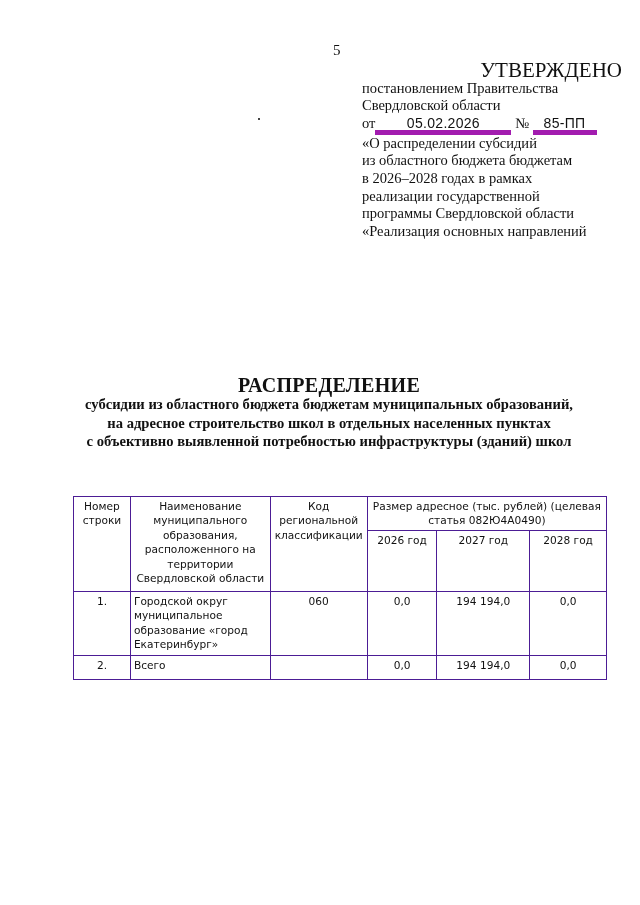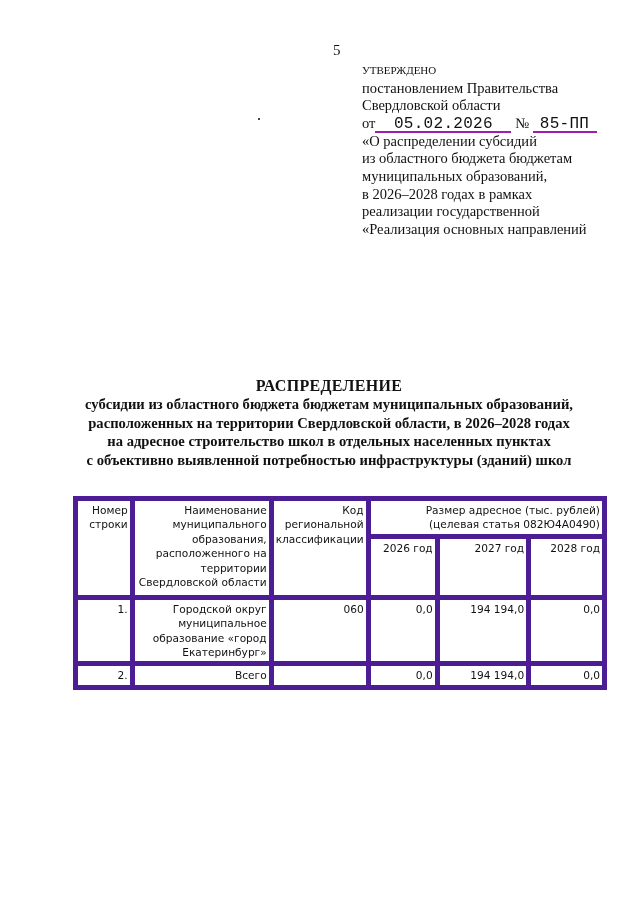--- a/index.html
+++ b/index.html
@@ -1,64 +1,63 @@
 <!DOCTYPE html>
 <html><head>
 <meta charset="utf-8">
 <style>
   html, body { margin:0; padding:0; background:#ffffff; }
   body { width:640px; height:905px; position:relative; overflow:hidden;
          font-family:"Liberation Serif", "DejaVu Serif", serif; color:#111; }
   .page-num { position:absolute; left:333px; top:42px; font-size:15px; }
   .approval { position:absolute; left:362px; top:62px; width:260px; font-size:14.5px; line-height:17.6px; }
   .approval div { white-space:nowrap; }
-  .approval .t1 { font-size:11px; }
+  .approval .t1 { font-size:21px;text-align:right; }
   .dateline { position:relative; }
-  .fill { font-family:Liberation Mono, monospace; font-size:16px; letter-spacing:0.3px;
-          display:inline-block; border-bottom:2px solid #a21caf; text-align:center; line-height:14px; }
+  .fill { font-family:Liberation Sans, sans-serif; font-size:14px; letter-spacing:0.3px;
+          display:inline-block; border-bottom:5px solid #a21caf; text-align:center; line-height:14px; }
   .fill.date { width:136px; }
   .fill.num { width:64px; }
   .dot { position:absolute; left:258px; top:118px; width:2px; height:2px; background:#444; }
   .title-block { position:absolute; left:40px; top:376px; width:578px; text-align:center; font-weight:bold; }
-  .title-block .h { font-size:16px; line-height:19px; letter-spacing:0.3px; }
+  .title-block .h { font-size:20px; line-height:19px; letter-spacing:0.3px; }
   .title-block .s { font-size:14.6px; line-height:18.6px; }
   table.dist { position:absolute; left:73px; top:496px; width:534px; border-collapse:collapse;
                font-family:"DejaVu Sans", "Liberation Sans", sans-serif; font-size:10.6px; line-height:14.4px; }
-  table.dist td { border:5px solid #4c1d95; vertical-align:top; padding:2px 2px;text-align:right; }
+  table.dist td { border:1px solid #4c1d95; vertical-align:top; padding:2px 2px; }
   .c { text-align:center; }
   .l { text-align:left; padding-left:3px !important;margin-left:21px; }
 </style>
 </head>
 <body>
 
 <div class="page-num">5</div>
 
 <div class="approval">
   <div class="t1">УТВЕРЖДЕНО</div>
   <div>постановлением Правительства</div>
   <div>Свердловской области</div>
   <div class="dateline">
     <span>от</span><span class="fill date">05.02.2026</span>
     <span>№</span>
     <span class="fill num">85-ПП</span>
   </div>
   <div>«О распределении субсидий</div>
   <div>из областного бюджета бюджетам</div>
-  <div>муниципальных образований,</div>
   <div>в 2026–2028 годах в рамках</div>
   <div>реализации государственной</div>
+  <div>программы Свердловской области</div>
   <div>«Реализация основных направлений</div>
 </div>
 
 <div class="dot"></div>
 
 <div class="title-block">
   <div class="h">РАСПРЕДЕЛЕНИЕ</div>
   <div class="s">субсидии из областного бюджета бюджетам муниципальных образований,</div>
-  <div class="s">расположенных на территории Свердловской области, в 2026–2028 годах</div>
   <div class="s">на адресное строительство школ в отдельных населенных пунктах</div>
   <div class="s">с объективно выявленной потребностью инфраструктуры (зданий) школ</div>
 </div>
 
 <table class="dist">
   <colgroup>
     <col style="width:57px">
       <col style="width:140px">
       <col style="width:97px">
     <col style="width:70px">

